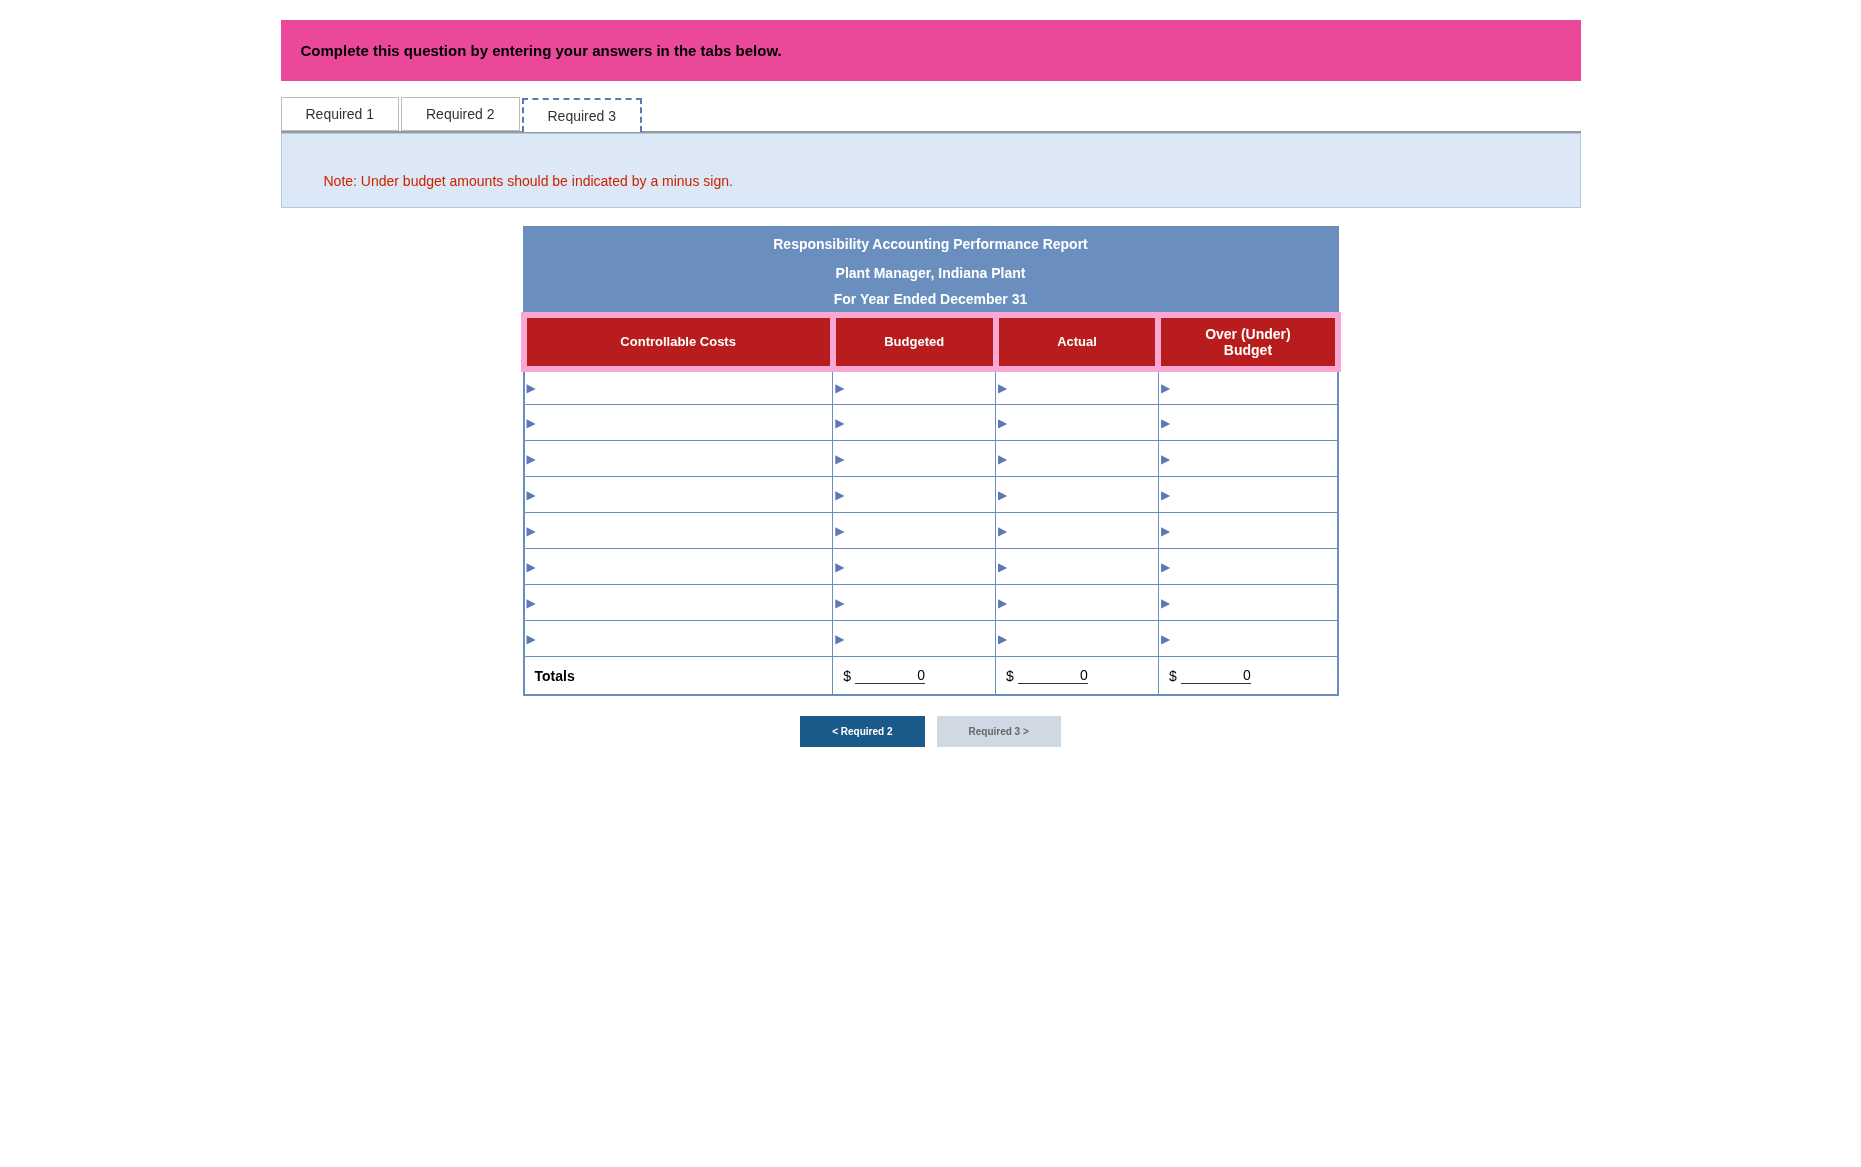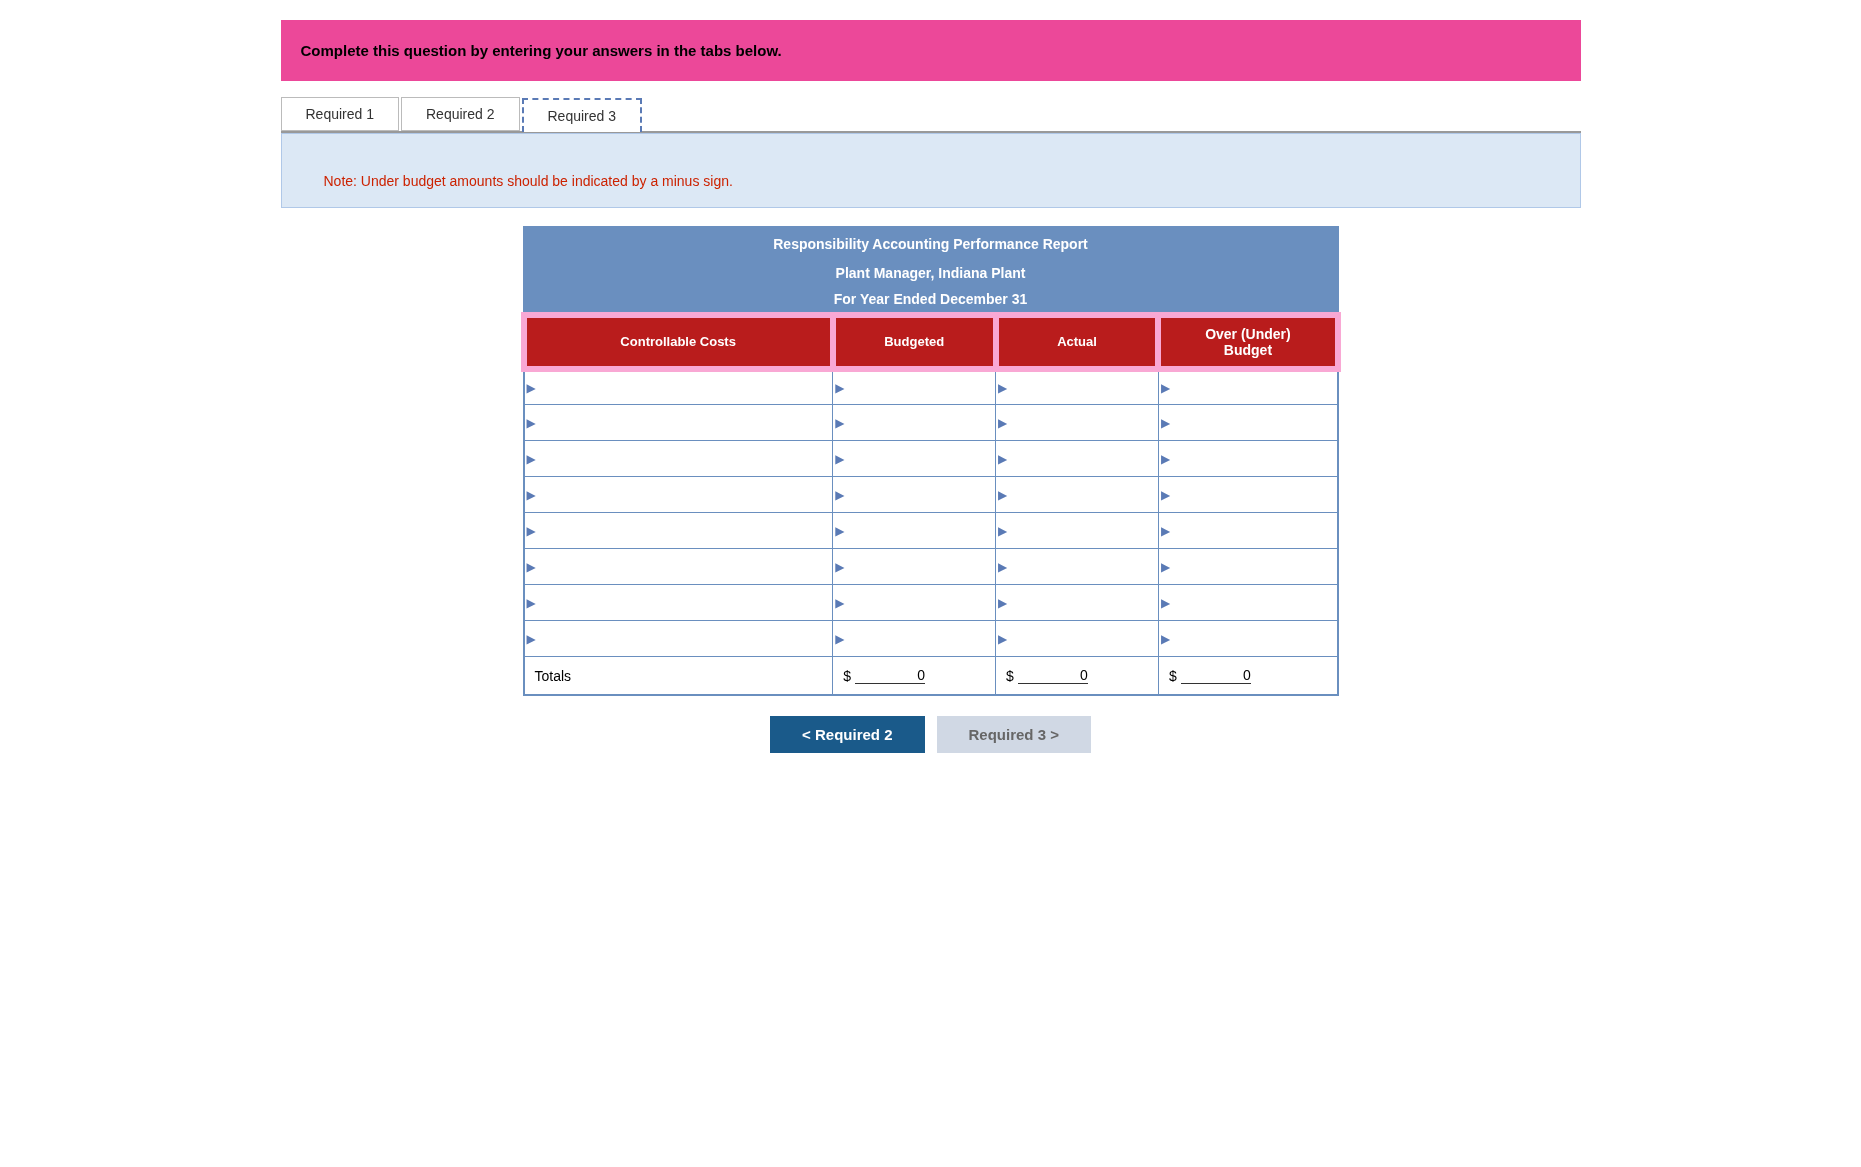--- a/index.html
+++ b/index.html
@@ -140,21 +140,21 @@
 
     .report-table .totals-row td {
       background: #fff;
       border: 1px solid #6a8fbf;
       padding: 6px 10px;
       height: 38px;
       vertical-align: middle;
     }
 
     .totals-row .totals-label {
-      font-weight: normal;
+      font-weight: bold;
       font-size: 14px;
       text-align: center;
     }
 
     .totals-row .totals-value {
       display: flex;
       align-items: center;
       gap: 4px;
       font-size: 14px;
     }
@@ -192,21 +192,21 @@
       justify-content: center;
       gap: 12px;
       margin-top: 20px;
       width: 820px;
       margin-left: auto;
       margin-right: auto;
     }
 
     .nav-btn {
       padding: 10px 32px;
-      font-size: 15px;
+      font-size: 10px;
       font-weight: bold;
       cursor: pointer;
       border: none;
     }
 
     .nav-btn.prev {
       background: #1a5a8a;
       color: #fff;
     }
 

